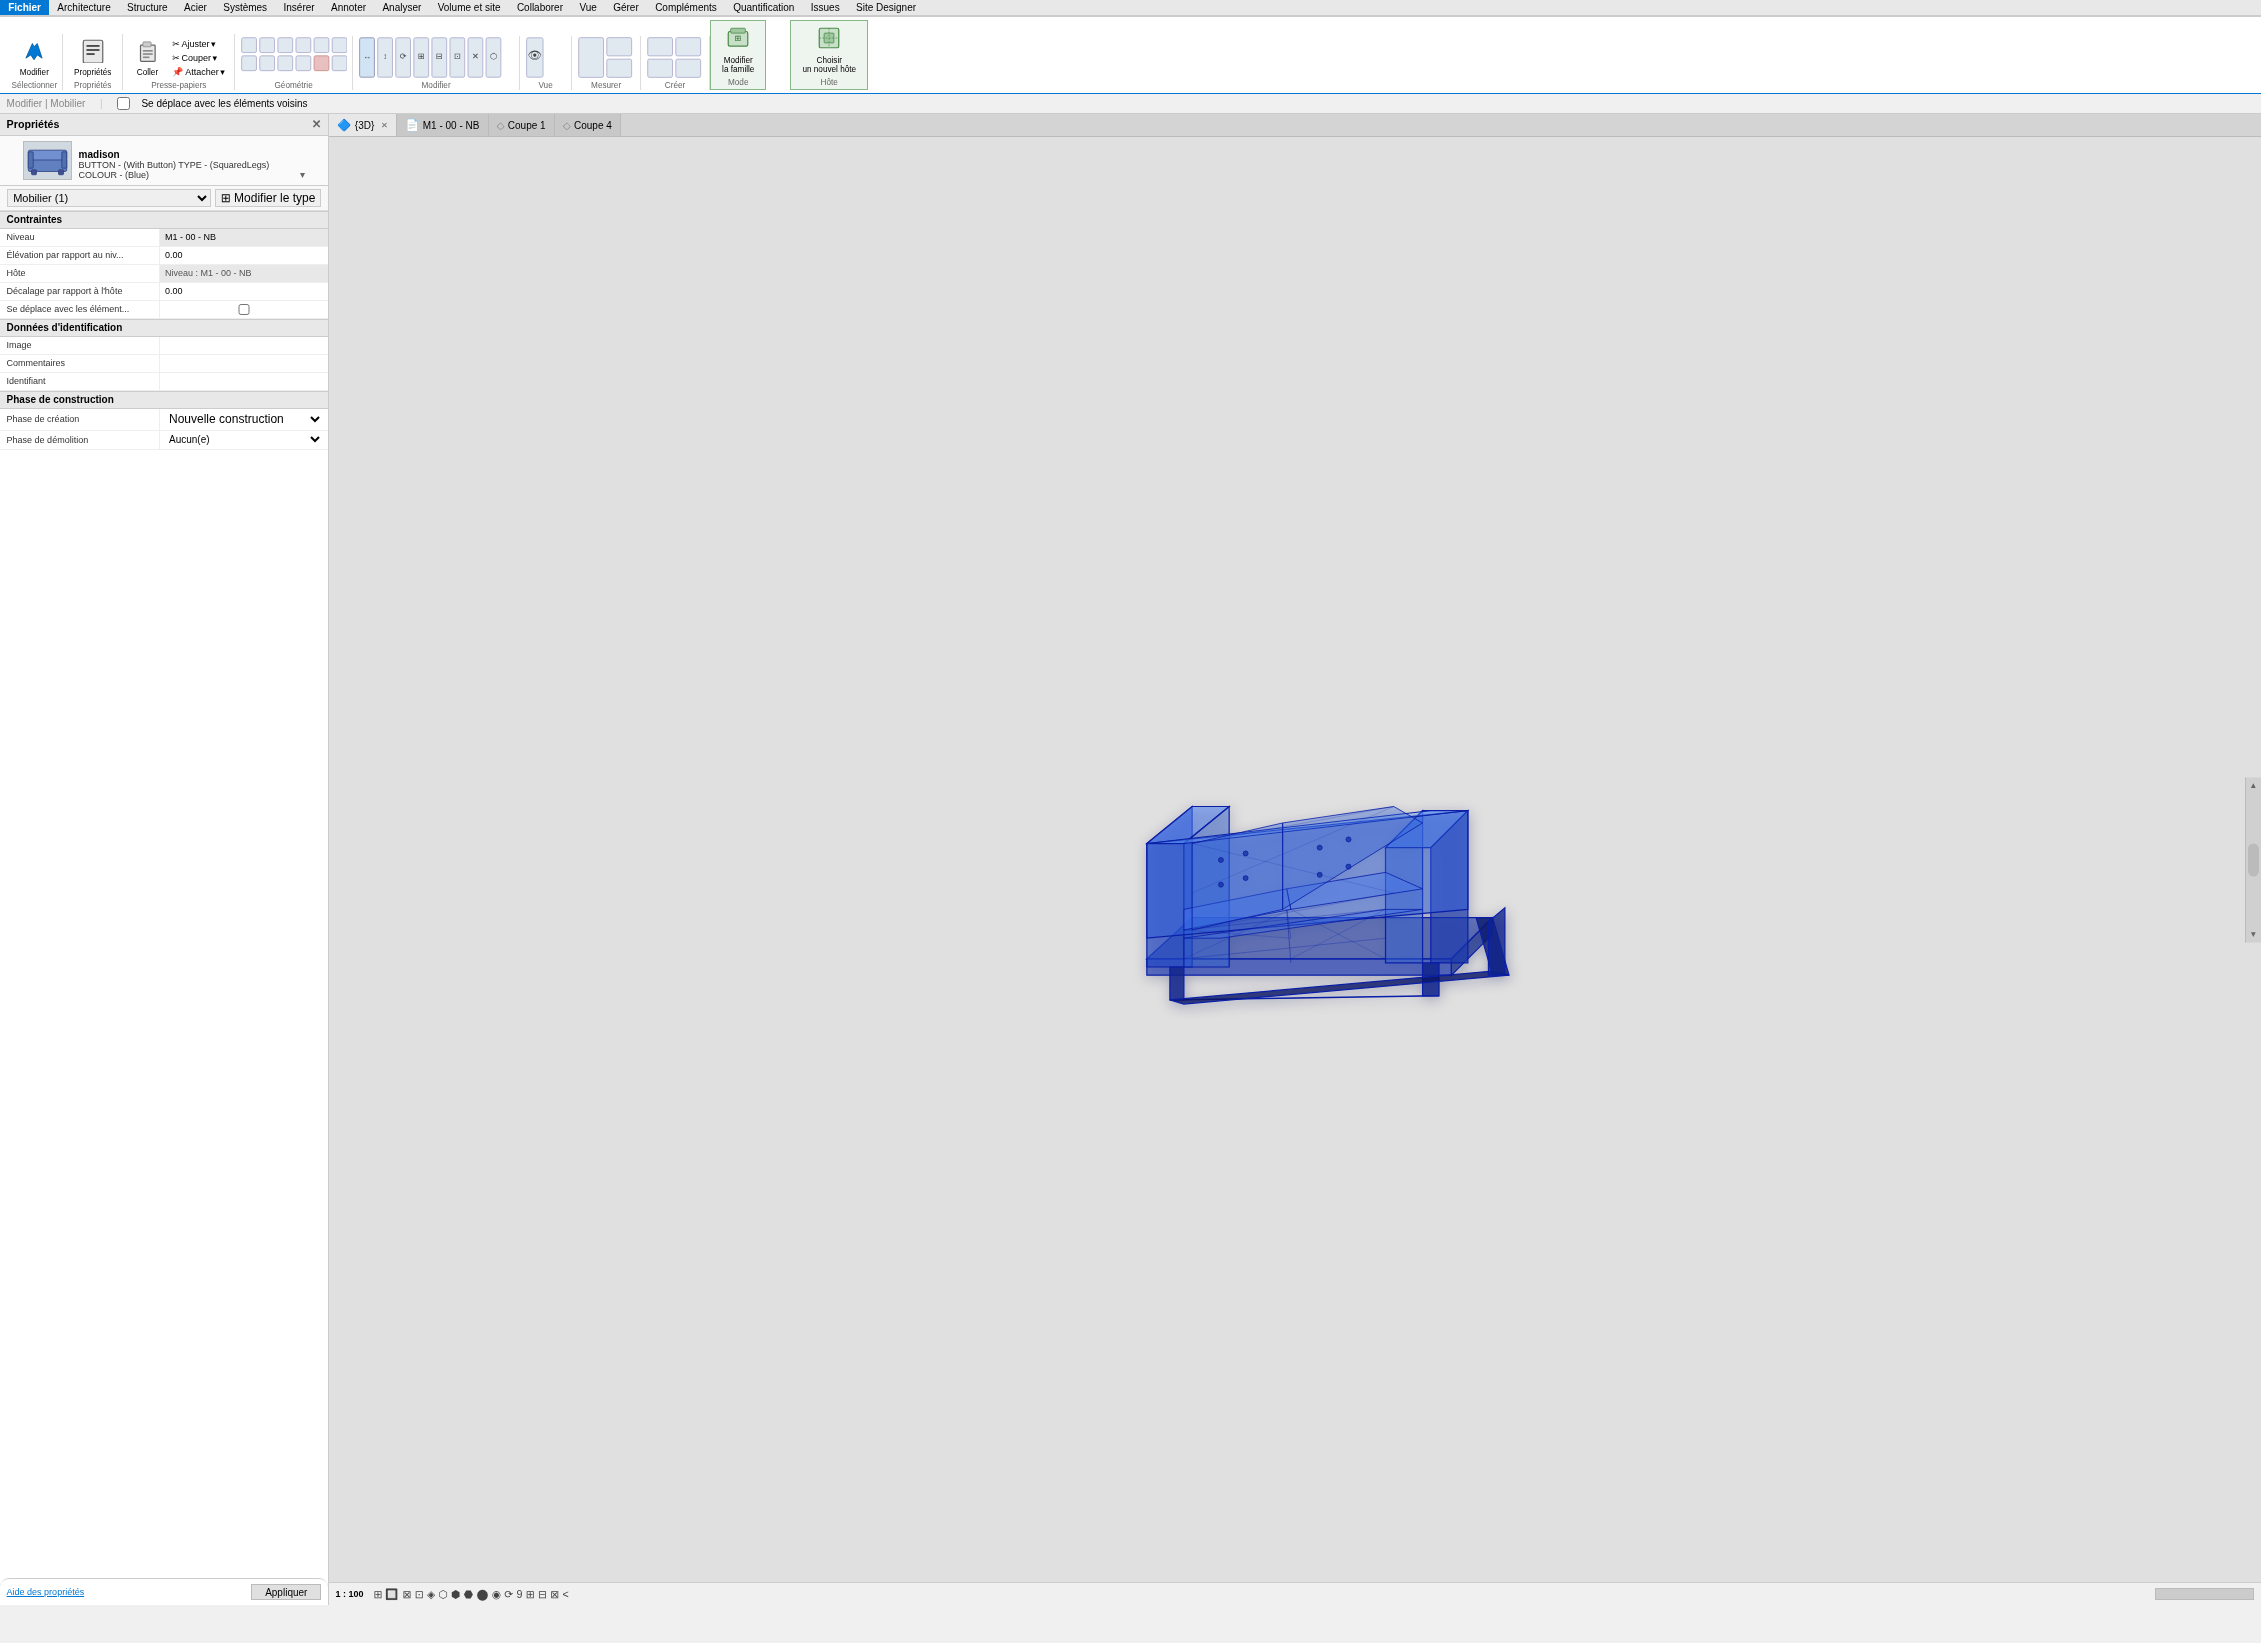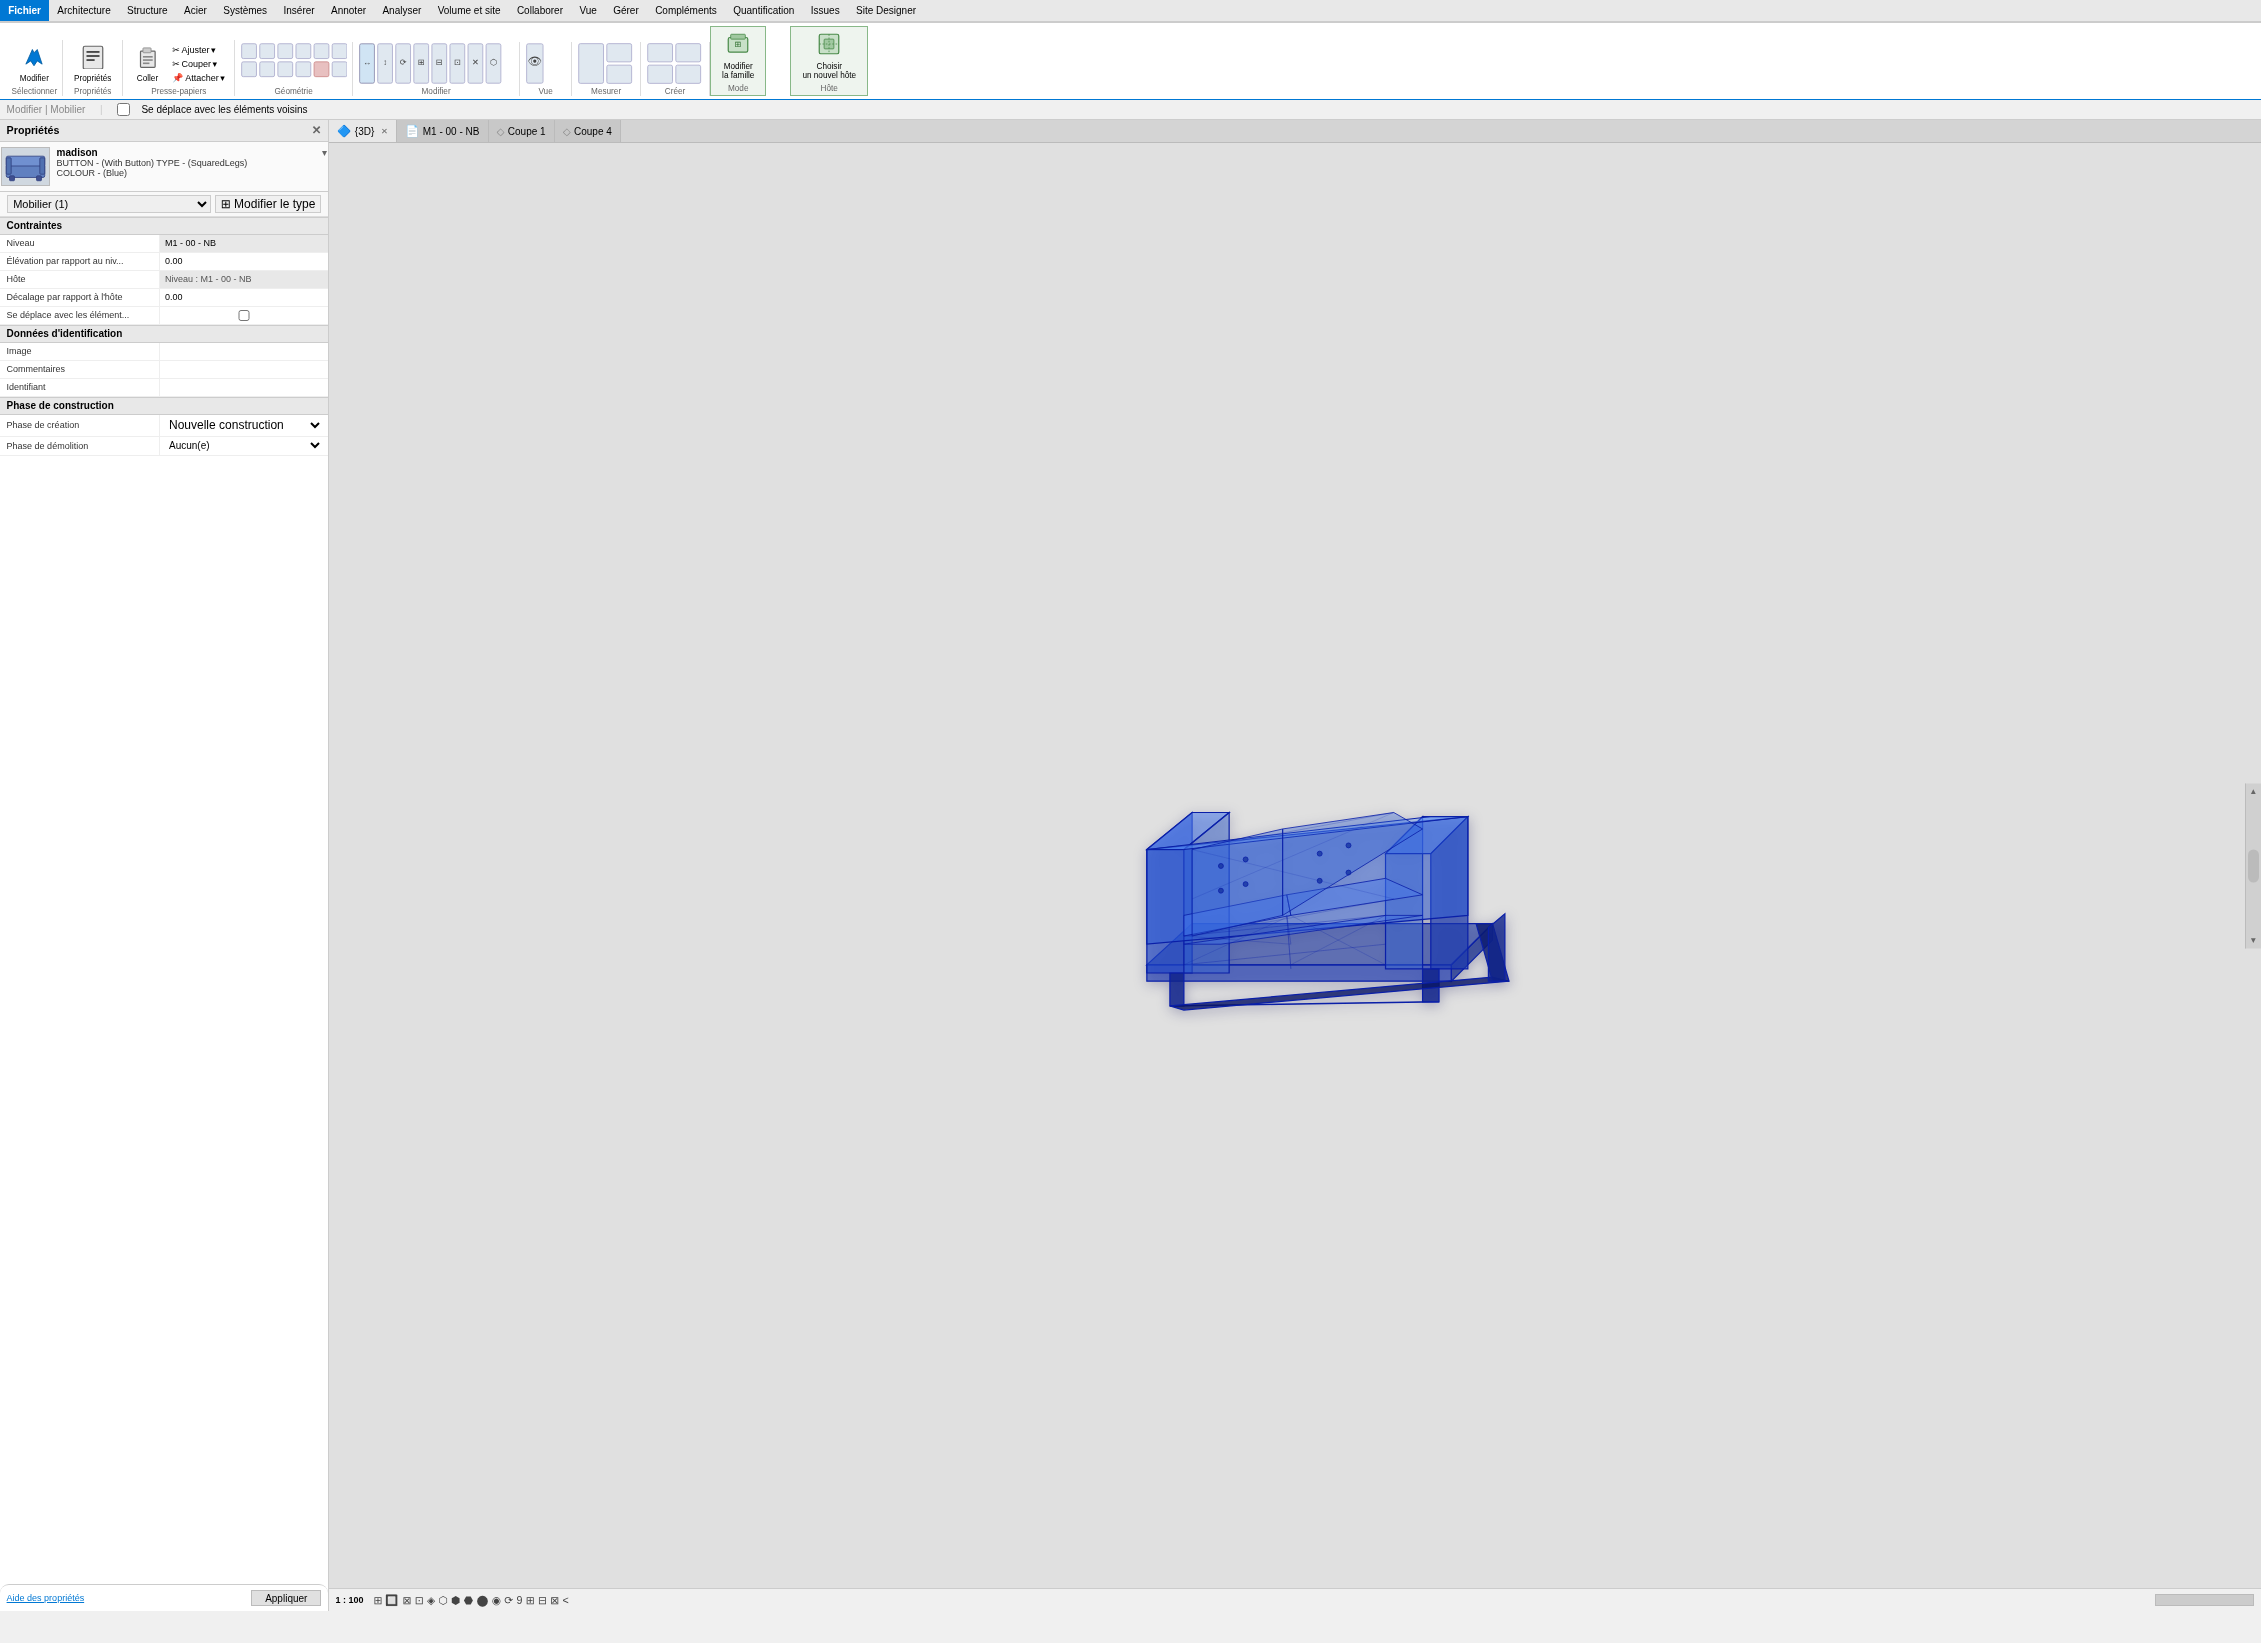--- a/index.html
+++ b/index.html
@@ -1,21 +1,21 @@
 <!DOCTYPE html>
 <html style="font-size:13px"><head>
   <meta charset="utf-8">
   <style>
     * { box-sizing: border-box; margin: 0; padding: 0; }
     body { font-family: 'Segoe UI', Arial, sans-serif; font-size: 10px; background: #f0f0f0; overflow: hidden; width: 100vw; height: 100vh; }
 
     
     #menubar {
       display: flex; background: #e8e8e8; border-bottom: 0.8px solid #ccc;
-      height: 22px; align-items: center;
+      height: 16px; align-items: center;
     }
     .menu-item {
       padding: 1.6px 8.2px; cursor: pointer; font-size: 10px; height: 100%;
       display: flex; align-items: center; white-space: nowrap;
     }
     .menu-item:first-child { background: #0078d4; color: white; font-weight: bold; }
 
     
     #ribbon {
       background: #f5f5f5; border-bottom: 1.6px solid #0078d4;
@@ -66,21 +66,21 @@
     }
     .panel-titlebar {
       background: #e8e8e8; border-bottom: 0.8px solid #ccc;
       display: flex; align-items: center; justify-content: space-between;
       padding: 3.3px 6.6px; font-weight: bold; font-size: 10.7px;
     }
     .panel-close { cursor: pointer; font-size: 11.5px; color: #666; }
 
     
     .element-preview {
-      display: flex; align-items: flex-start; gap: 6.6px; padding: 5px 1px;
+      display: flex; align-items: flex-end; gap: 6.6px; padding: 5px 23px;
       border-bottom: 0.8px solid #ccc; background: #fafafa;
     }
     .element-thumbnail {
       width: 49px; height: 39px; background: #d0d8e0;
       display: flex; align-items: center; justify-content: center;
       border: 0.8px solid #bbb; flex-shrink: 0;
     }
     .element-info { flex: 1; min-width: 0; }
     .element-name { font-weight: bold; font-size: 10px; }
     .element-type { font-size: 9px; color: #333; }

